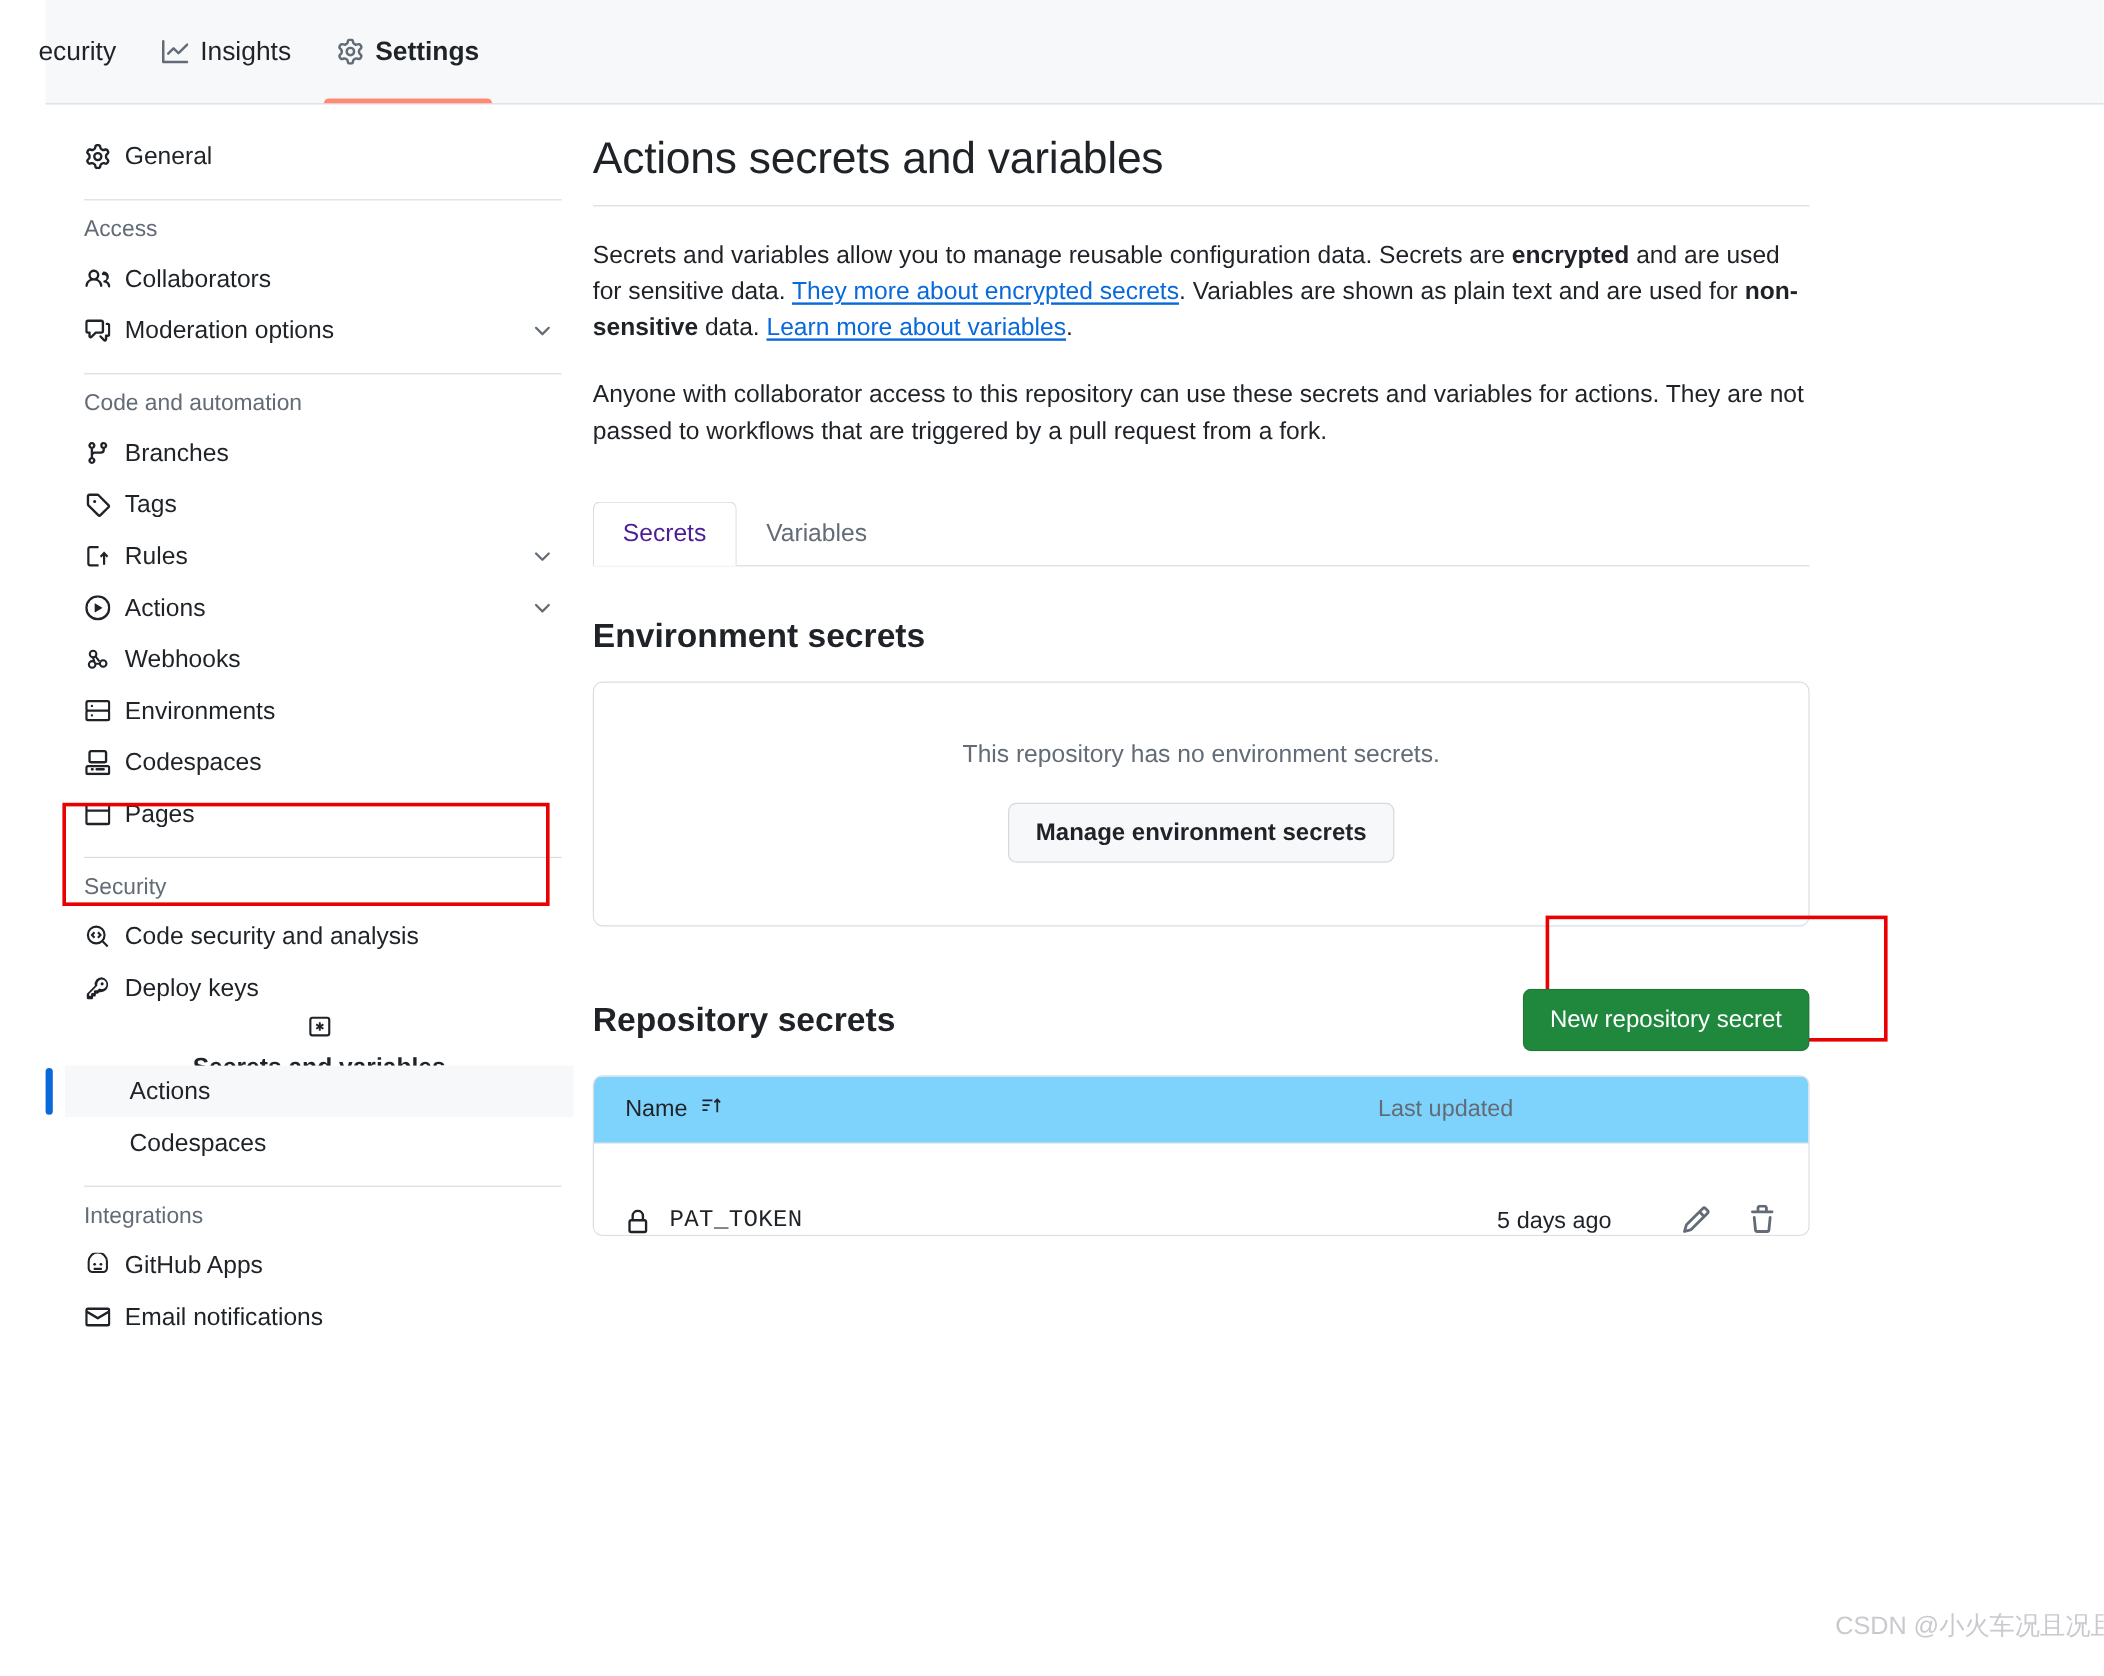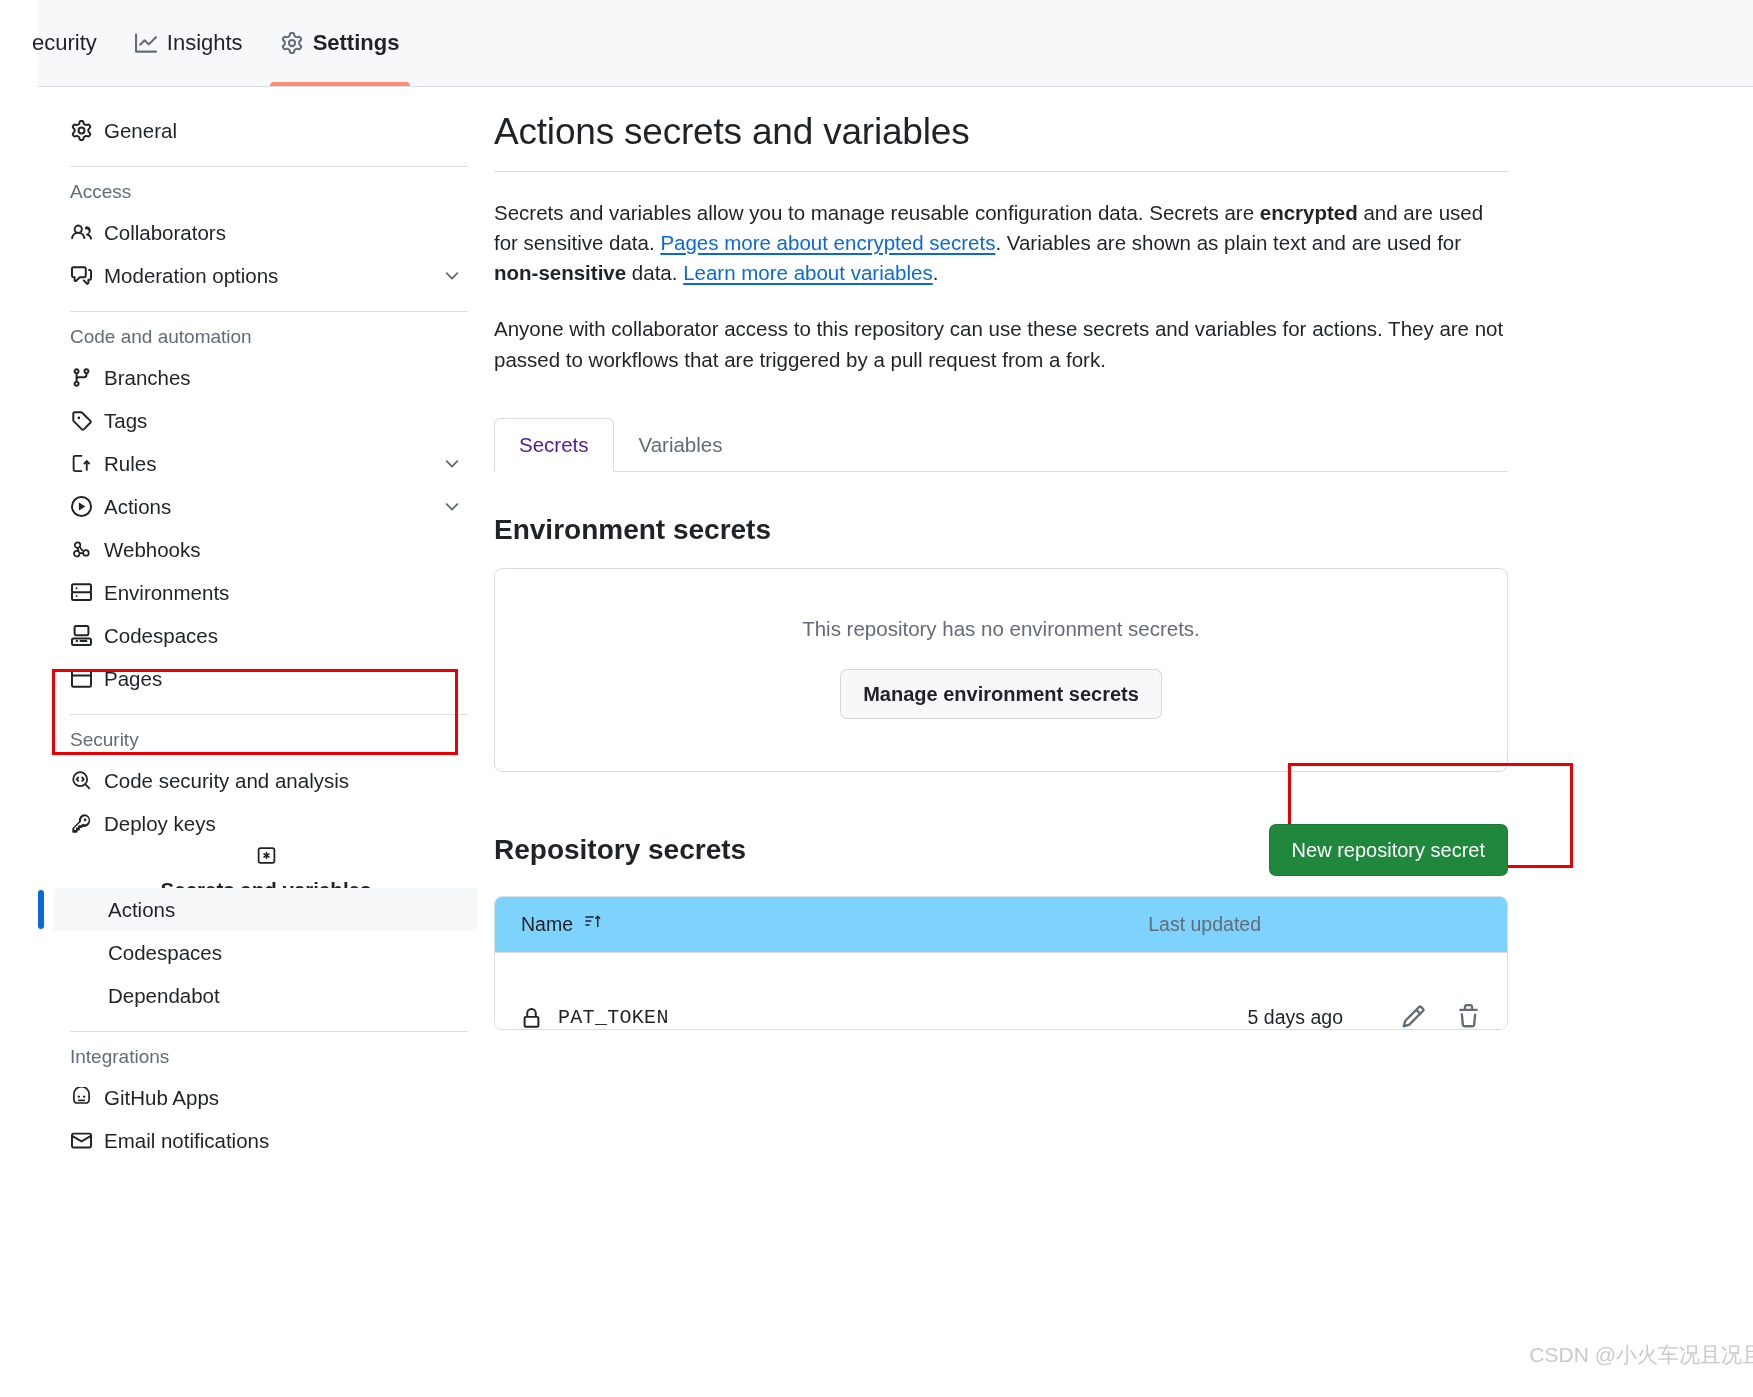--- a/index.html
+++ b/index.html
@@ -491,23 +491,20 @@
             </svg>
         </span>
       </div>
 
       <div class="sub-link selected">
         <span>Actions</span>
       </div>
       <div class="sub-link">
         <span>Codespaces</span>
       </div>
-      <div class="sub-link">
-        <span>Dependabot</span>
-      </div>
 
       <div class="side-divider"></div>
 
       <div class="side-group-title">Integrations</div>
 
       <div class="side-link">
         <span class="ico">
           <svg width="21" height="21" viewBox="0 0 16 16" fill="none" stroke="currentColor" stroke-width="1.3">
               <path d="M2.2 5.6a5.8 5.8 0 0 1 11.6 0v4.2a2.4 2.4 0 0 1-2.4 2.4H4.6a2.4 2.4 0 0 1-2.4-2.4Z"></path>
               <circle cx="6" cy="7.3" r=".9" fill="currentColor" stroke="none"></circle>
@@ -527,21 +524,21 @@
         <span>Email notifications</span>
       </div>
 
     </div>
 
     <div class="main">
 
       <h1 class="main-title">Actions secrets and variables</h1>
 
       <p class="para">
-        <span>Secrets and variables allow you to manage reusable configuration data. Secrets are </span><b>encrypted</b><span> and are used for sensitive data. </span><a href="#">Pages more about encrypted secrets</a><span>. Variables are shown as plain text and are used for </span><b>non-sensitive</b><span> data. </span><a href="#">Learn more about variables</a><span>.</span>
+        <span>Secrets and variables allow you to manage reusable configuration data. Secrets are </span><b>encrypted</b><span> and are used for sensitive data. </span><a href="#">They more about encrypted secrets</a><span>. Variables are shown as plain text and are used for </span><b>non-sensitive</b><span> data. </span><a href="#">Learn more about variables</a><span>.</span>
       </p>
 
       <p class="para">Anyone with collaborator access to this repository can use these secrets and variables for actions. They are not passed to workflows that are triggered by a pull request from a fork.</p>
 
       <div class="tabs">
         <div class="tab active">
           <span>Secrets</span>
         </div>
         <div class="tab">
           <span>Variables</span>

